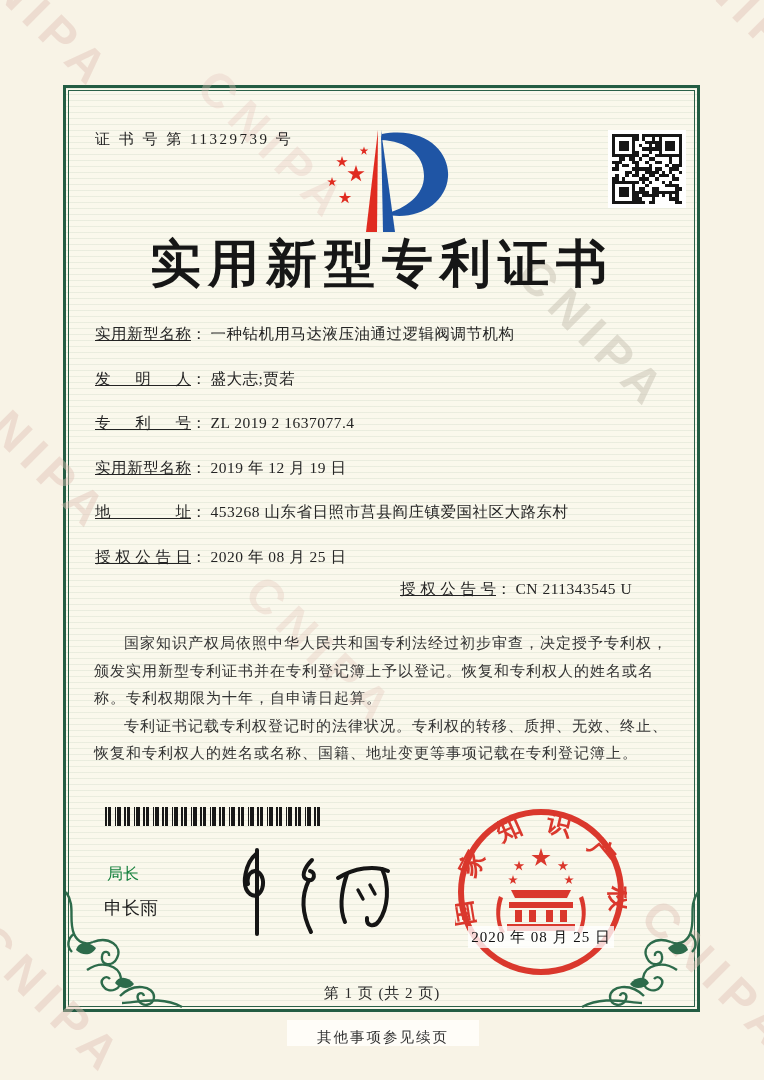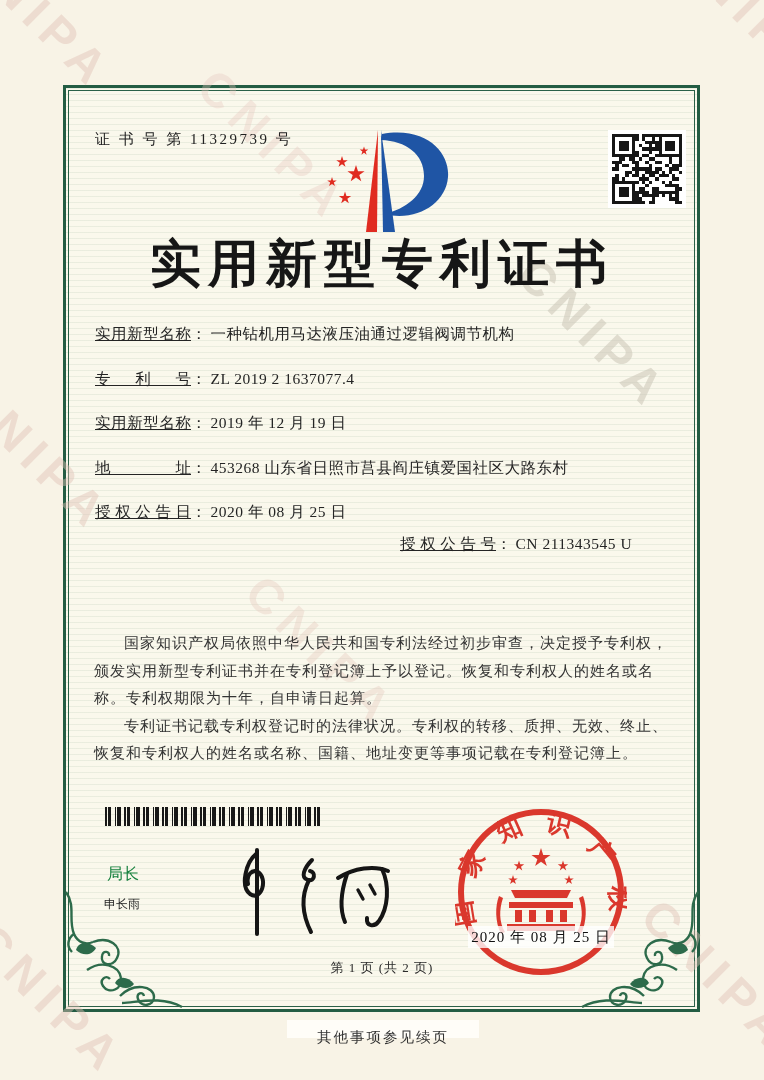--- a/index.html
+++ b/index.html
@@ -83,41 +83,41 @@
   .barcode {
     position:absolute; left:105px; top:807px; width:216px; height:19px;
     background:repeating-linear-gradient(90deg,
       #181818 0 2px, rgba(0,0,0,0) 2px 3px,
       #181818 3px 6px, rgba(0,0,0,0) 6px 10px,
       #181818 10px 11px, rgba(0,0,0,0) 11px 12px,
       #181818 12px 16px, rgba(0,0,0,0) 16px 19px);
   }
   
   .sig-title { position:absolute; left:107px; top:864px; font-size:16px; color:#15803d; }
-  .sig-name  { position:absolute; left:104px; top:896px; font-size:12px; color:#1d1d1d;text-align:center; }
+  .sig-name  { position:absolute; left:104px; top:896px; font-size:18px; color:#1d1d1d;text-align:center; }
   .sig-script { position:absolute; left:222px; top:842px; width:190px; height:100px; }
   
   .seal { position:absolute; left:455px; top:806px; width:172px; height:172px; mix-blend-mode:multiply; opacity:0.93; }
   .seal-date {
     position:absolute; left:468px; top:926px; width:146px; height:22px;
     background:rgba(255,255,255,0.8);
     font-size:15px; letter-spacing:1px; color:#111;
     text-align:center; line-height:22px;
   }
   
   .flourish { position:absolute; width:126px; height:124px; }
   .flourish-br { left:578px; top:890px; }
   .flourish-bl { left:60px; top:890px; transform:scaleX(-1); }
   
   .page-info {
-    position:absolute; left:0; top:959px; width:100%;
-    text-align:center; font-size:13px; letter-spacing:1px; color:#2b2b2b;
+    position:absolute; left:0; top:984px; width:100%;
+    text-align:center; font-size:15px; letter-spacing:1px; color:#2b2b2b;
   }
   .cont-note {
-    position:absolute; left:287px; top:1020px; width:192px; height:18px;
+    position:absolute; left:287px; top:1020px; width:192px; height:26px;
     background:#fffdf8; z-index:3;
     text-align:center; line-height:34px; font-size:14.5px;
     letter-spacing:2px; color:#333;
   }
 </style>
 </head>
 <body>
 
 <span class="wm wm-pink wm1">CNIPA</span>
 <span class="wm wm2">CNIPA</span>
@@ -601,20 +601,23 @@
       <use href="#st" transform="translate(47,74) scale(6.5)" fill="#e02b20"></use>
       <use href="#st" transform="translate(66,27) scale(4.5)" fill="#e02b20"></use>
     </svg>
   </div>
 
   <div class="title">实用新型专利证书</div>
 
   <div class="fields">
     <div class="field-row">
       <span class="flabel">实用新型名称</span><span class="fcolon">：</span><span class="fvalue">一种钻机用马达液压油通过逻辑阀调节机构</span>
+    </div>
+    <div class="field-row">
+      <span class="flabel">发明人</span><span class="fcolon">：</span><span class="fvalue">盛大志;贾若</span>
     </div>
     <div class="field-row">
       <span class="flabel">专利号</span><span class="fcolon">：</span><span class="fvalue">ZL 2019 2 1637077.4</span>
     </div>
     <div class="field-row">
       <span class="flabel">实用新型名称</span><span class="fcolon">：</span><span class="fvalue">2019 年 12 月 19 日</span>
     </div>
     <div class="field-row">
       <span class="flabel">地址</span><span class="fcolon">：</span><span class="fvalue">453268 山东省日照市莒县阎庄镇爱国社区大路东村</span>
     </div>

